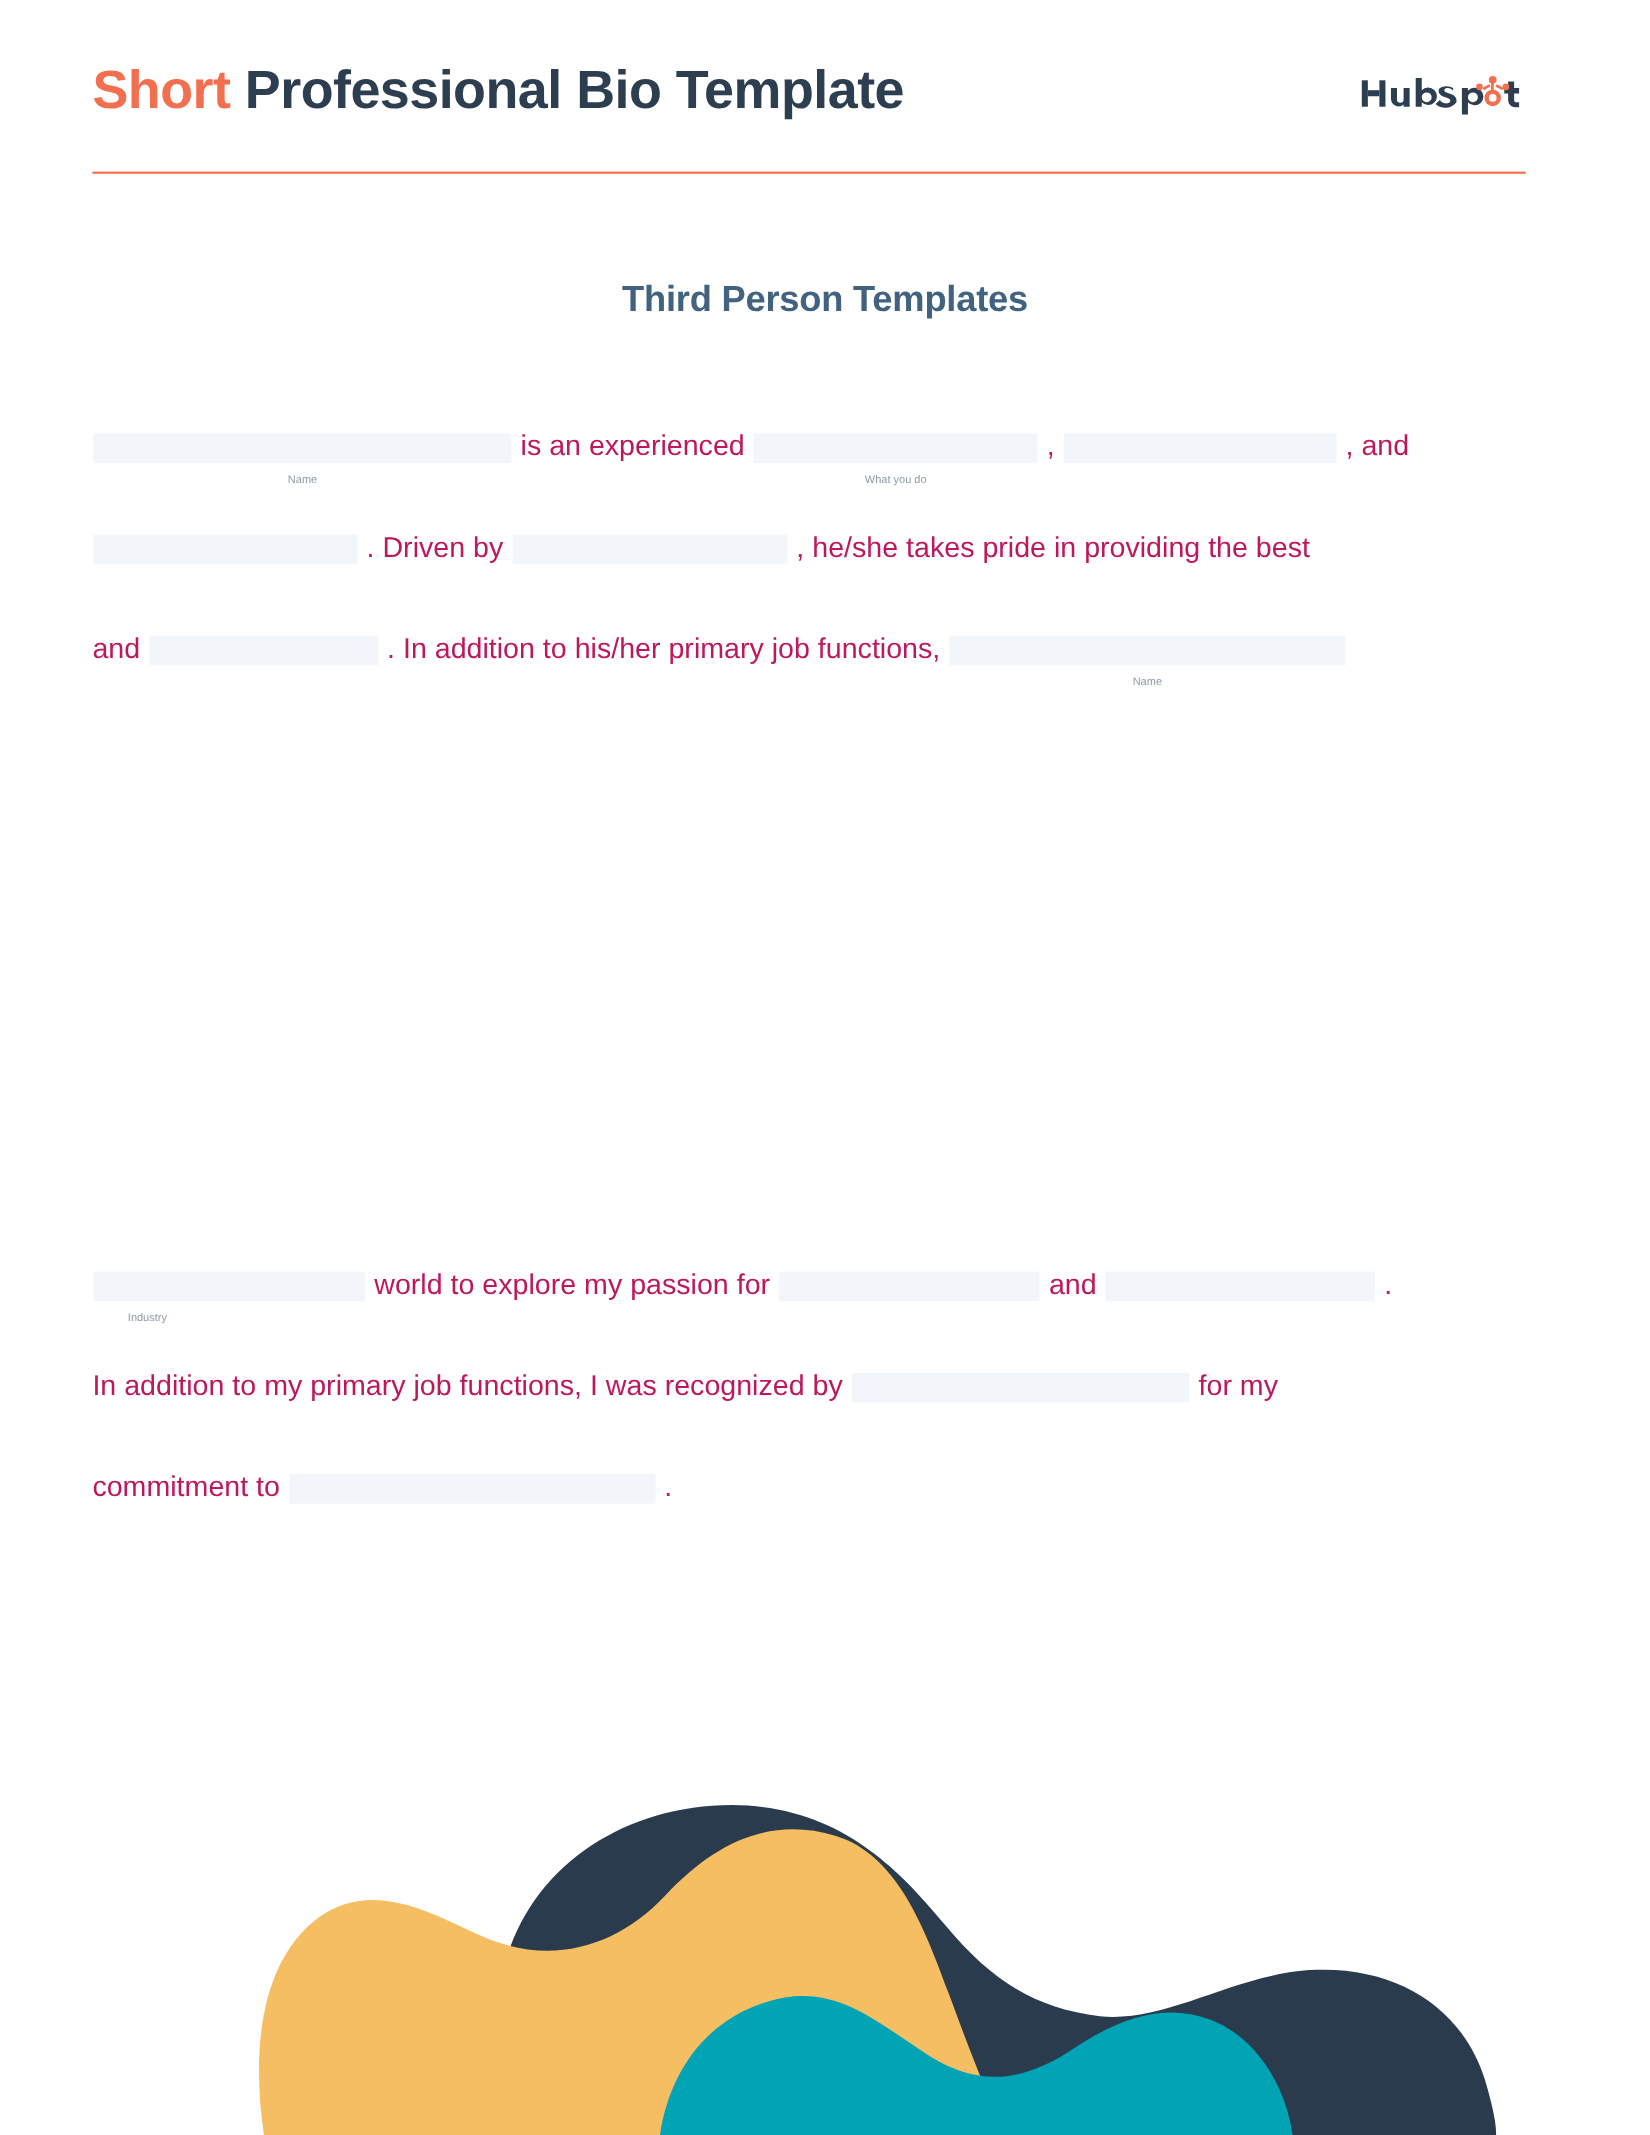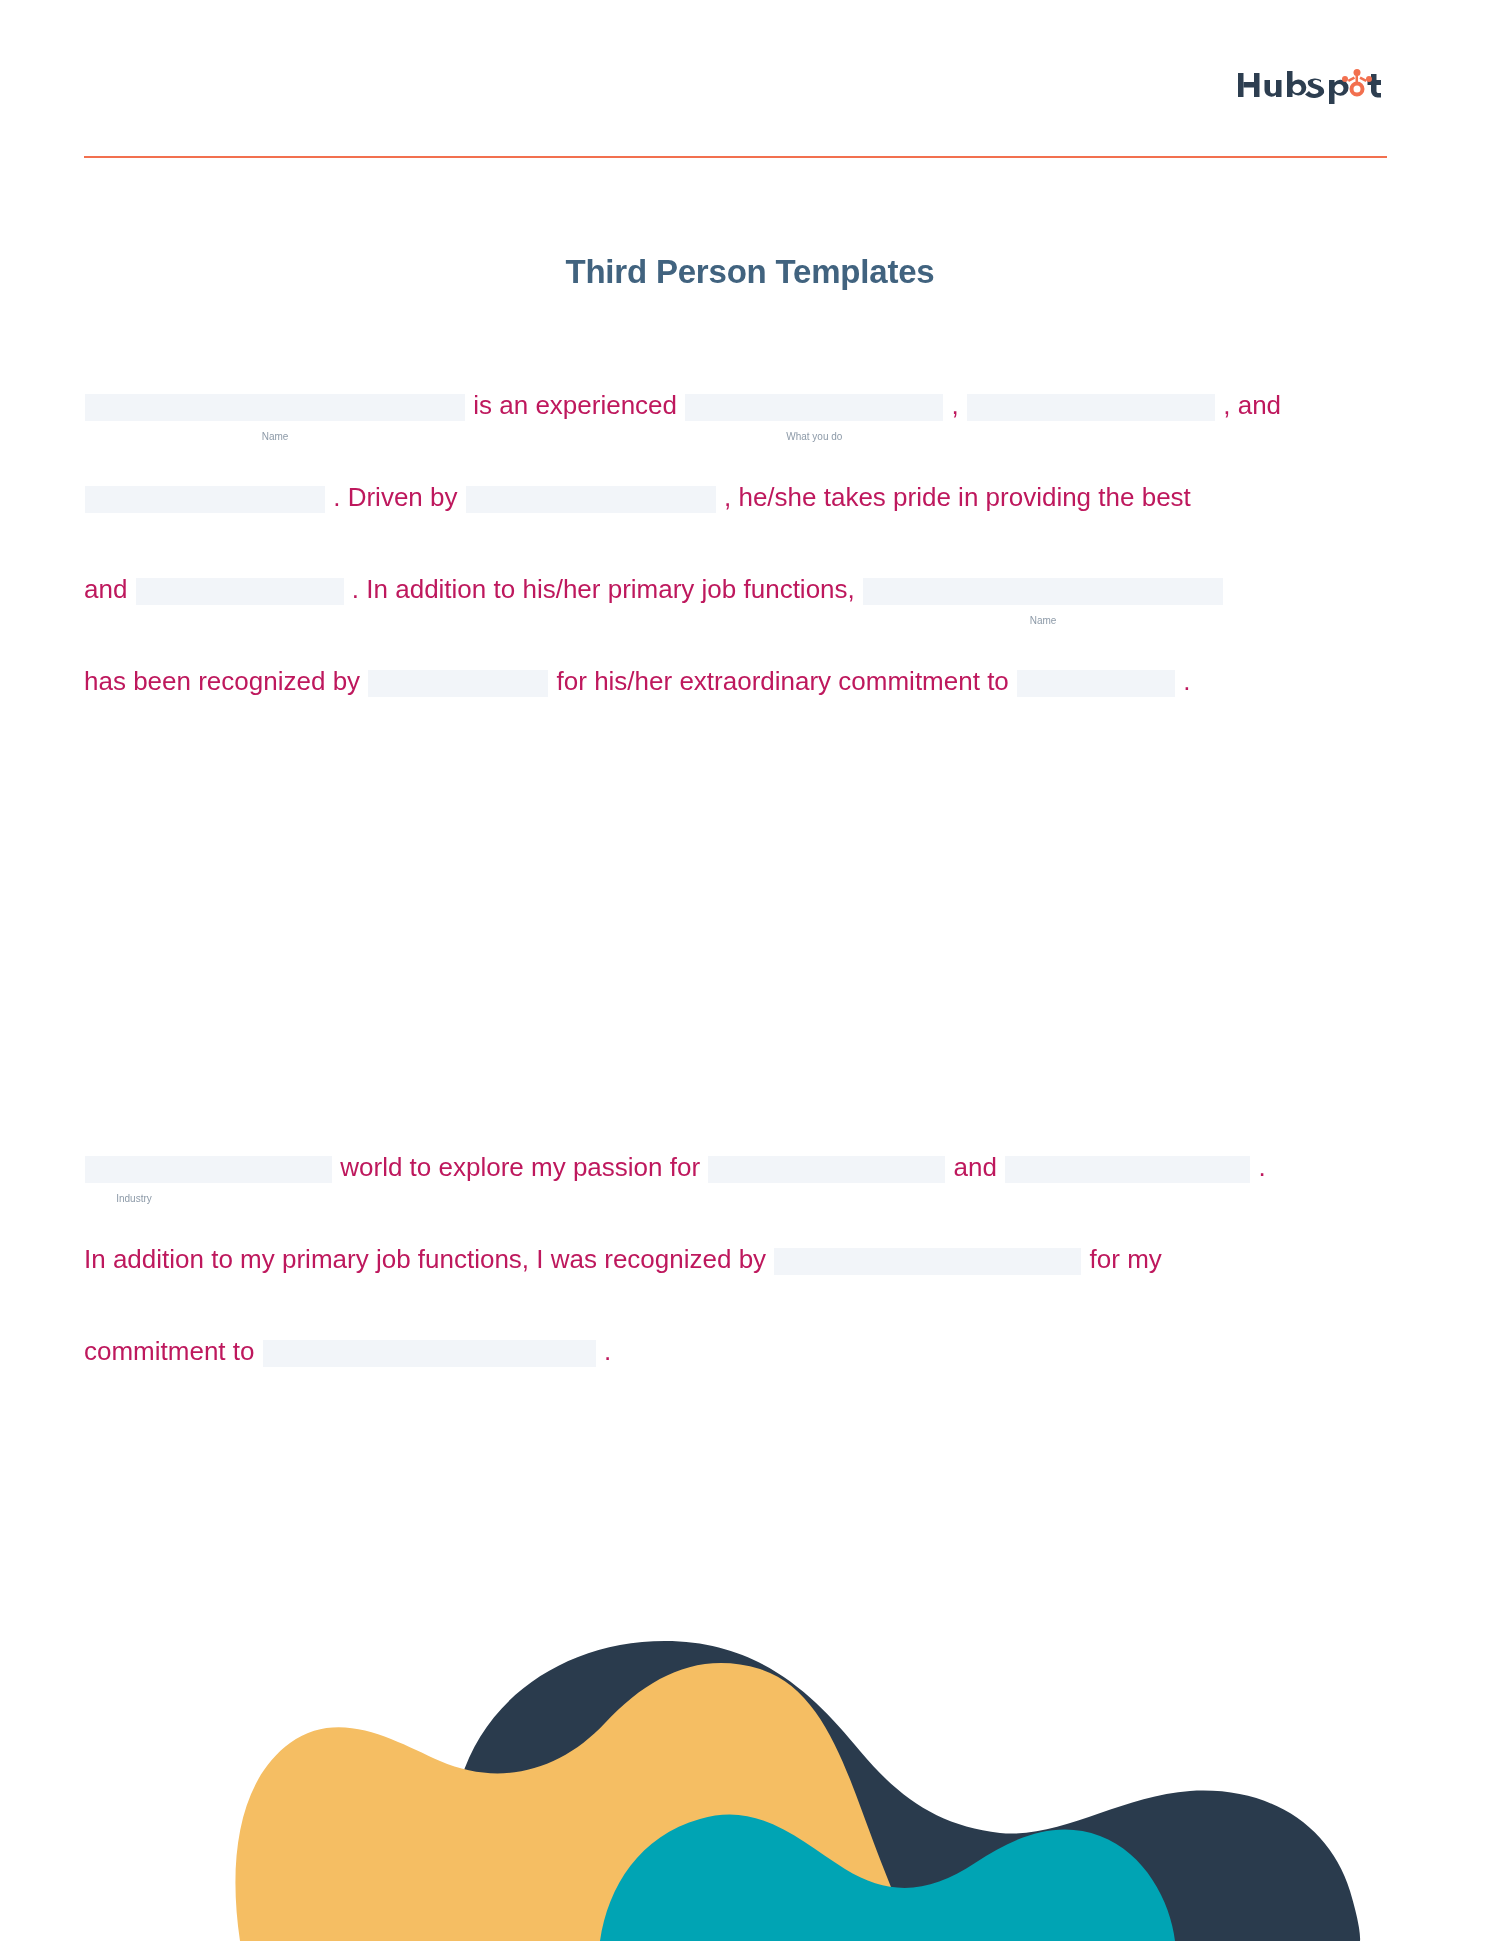--- a/index.html
+++ b/index.html
@@ -143,20 +143,23 @@
     width: 1500px;
     height: 330px;
   }
 </style>
 </head>
 <body>
 
 <div class="page">
 
   <div class="header">
+    <div class="doc-title">
+      <span class="accent">Short</span><span class="rest">&nbsp;</span><span class="rest">Professional Bio Template</span>
+    </div>
 
     <div class="logo">
       <svg viewBox="0 0 300 84" width="150" height="42" aria-hidden="true">
         <g fill="#2d3e50">
 
           <rect x="2" y="18" width="11" height="48"></rect>
           <rect x="13" y="36" width="21" height="11"></rect>
           <rect x="34" y="18" width="11" height="48"></rect>
 
           <path d="M55 32 h11 v21 a6 6 0 0 0 12 0 v-21 h11 v34 h-11 v-4 a14 14 0 0 1 -23 -10 z"></path>
@@ -206,27 +209,20 @@
     </div>
 
 
     <div class="tline">
       <span class="txt">and</span>
       <span class="blank-wrap"><input class="blank" style="width: 208px;" placeholder=""></span>
       <span class="txt">. In addition to his/her primary job functions,</span>
       <span class="blank-wrap"><input class="blank" style="width: 360px;" placeholder=""><span class="blank-label">Name</span></span>
     </div>
 
-    <div class="tline">
-      <span class="txt">has been recognized by</span>
-      <span class="blank-wrap"><input class="blank" style="width: 180px;" placeholder=""></span>
-      <span class="txt">for his/her extraordinary commitment to</span>
-      <span class="blank-wrap"><input class="blank" style="width: 158px;" placeholder=""></span>
-      <span class="txt">.</span>
-    </div>
   </div>
 
 
   <div class="template-block" id="block-first">
 
 
     <div class="tline">
       <span class="blank-wrap"><input class="blank" style="width: 247px;" placeholder=""><span class="blank-label" style="text-align:center;left:-60px;width:220px">Industry</span></span>
       <span class="txt">world to explore my passion for</span>
       <span class="blank-wrap"><input class="blank" style="width: 237px;" placeholder=""></span>

